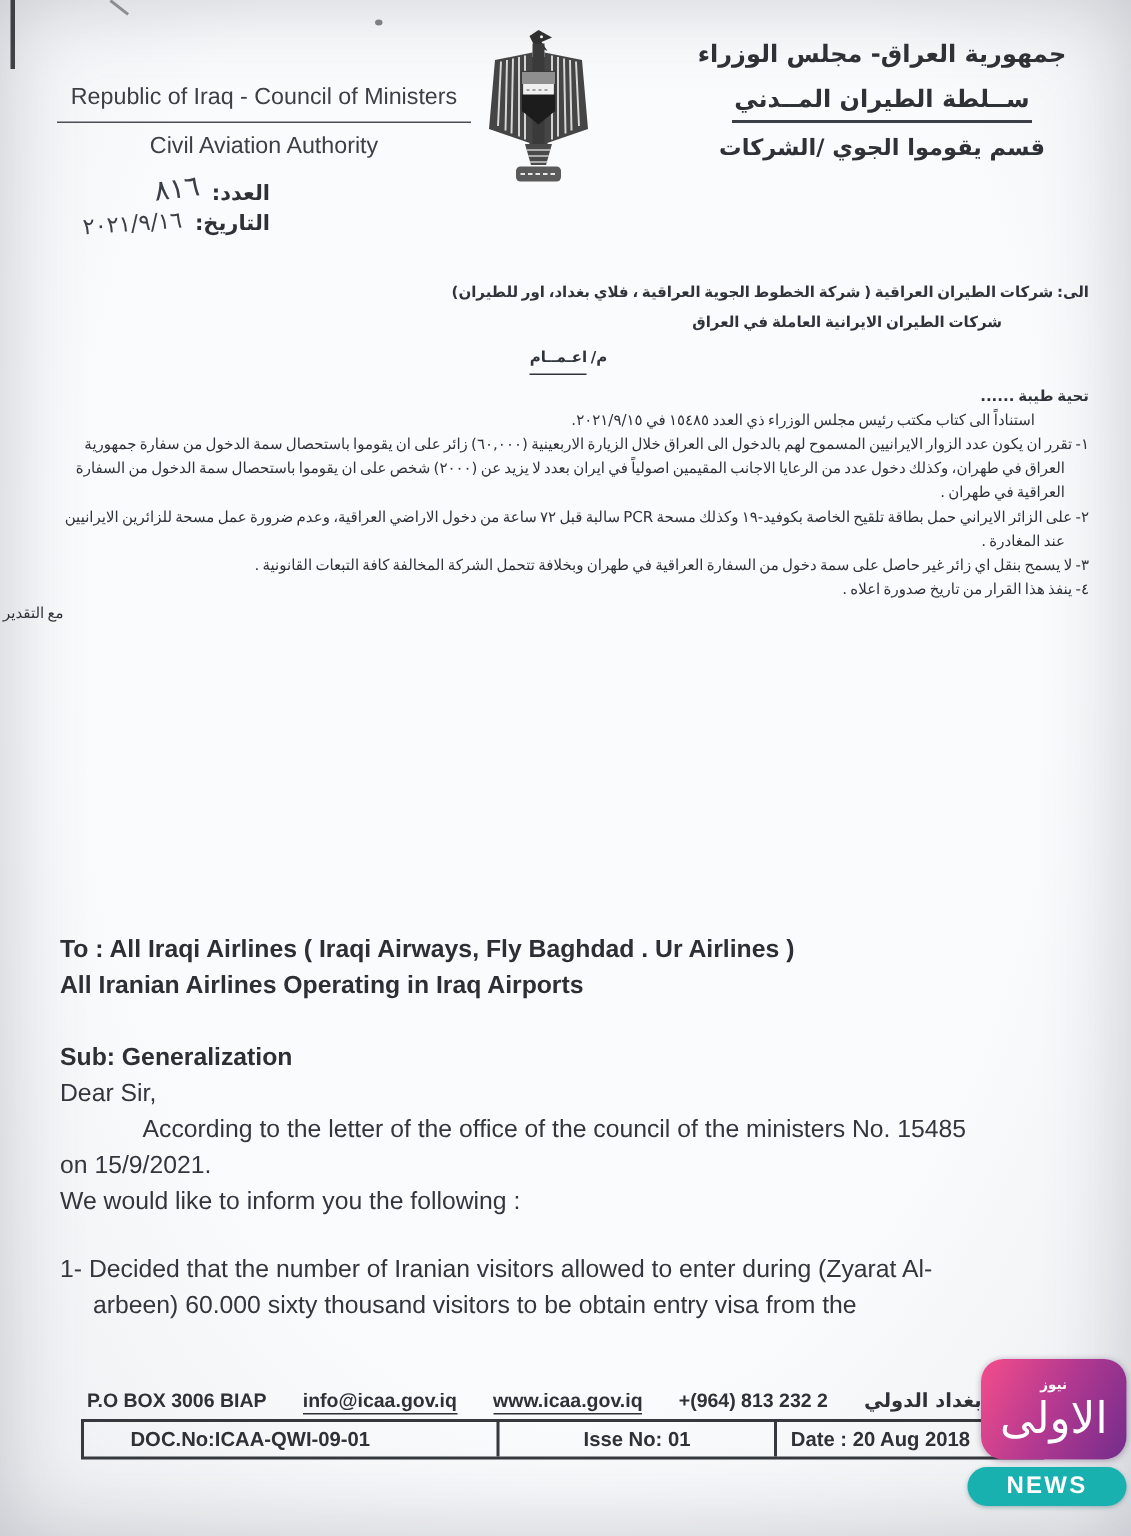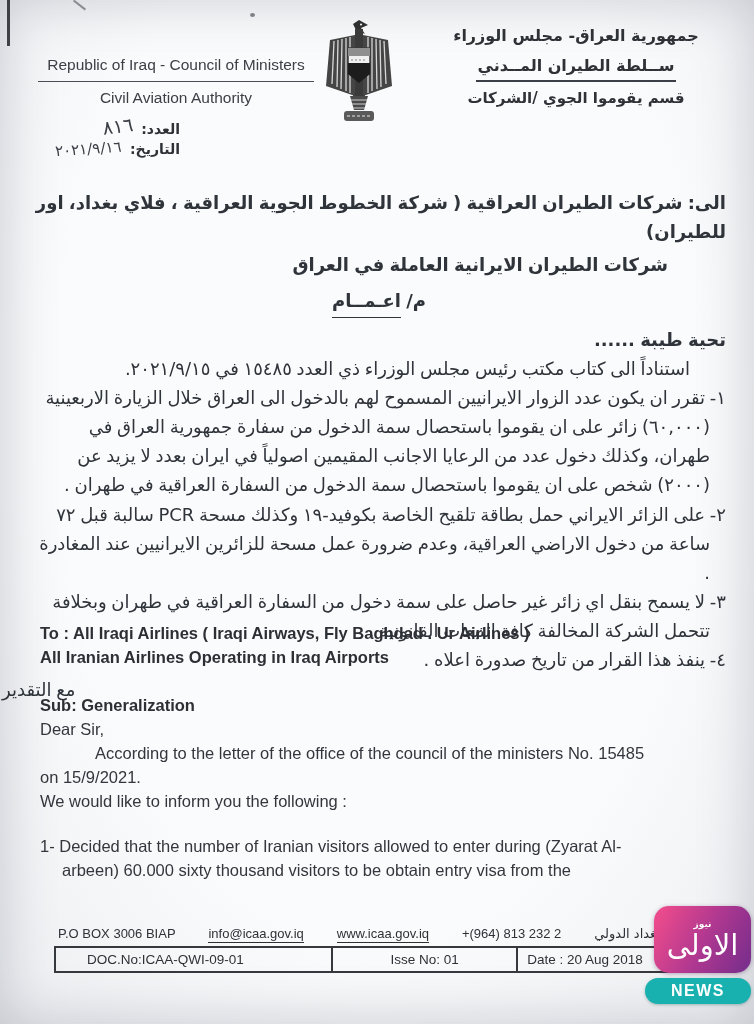--- a/index.html
+++ b/index.html
@@ -12,56 +12,56 @@
   }
   .ar { direction:rtl; font-family:"DejaVu Sans", sans-serif; }
   .en { font-family:"Liberation Sans", sans-serif; }
 
   
   .edge-mark { position:absolute; left:7px; top:0; width:3px; height:46px; background:#23242a; opacity:.85; }
   .pen-mark  { position:absolute; left:72px; top:4px; width:15px; height:2px; background:#8a8d92; transform:rotate(38deg); }
   .dot-mark  { position:absolute; left:250px; top:13px; width:5px; height:4px; background:#7d8085; border-radius:50%; }
 
   
-  .lh-ar { position:absolute; top:26px; right:32px; width:292px; text-align:center; font-weight:bold; font-size:16px; color:#2e3136; }
+  .lh-ar { position:absolute; top:26px; right:20px; width:292px; text-align:center; font-weight:bold; font-size:16px; color:#2e3136; }
   .lh-ar .l1 { margin-bottom:11px; }
   .lh-ar .l2 { display:inline-block; padding:0 2px 5px 2px; border-bottom:2px solid #3c3f45; margin-bottom:7px; }
   .lh-ar .l3 { font-size:15px; }
   .lh-en { position:absolute; top:56px; left:38px; width:276px; text-align:center; font-size:15.5px; color:#3c4046; }
   .lh-en .l1 { padding-bottom:7px; border-bottom:1.6px solid #4a4d53; margin-bottom:7px; }
   .emblem { position:absolute; top:18px; left:320px; }
 
   
   .numdate { position:absolute; top:118px; left:30px; width:150px; font-size:14px; color:#2e3136; }
   .numdate .row { display:flex; direction:rtl; align-items:center; gap:8px; justify-content:flex-start; }
   .numdate .lbl { font-weight:bold; white-space:nowrap; }
   .hand { font-size:19px; color:#3b3f46; transform:rotate(-7deg) translateY(-3px); display:inline-block; white-space:nowrap; }
   .hand.date { font-size:15px; transform:rotate(-4deg); }
 
   
-  .ar-body { position:absolute; top:188px; left:32px; right:28px; font-size:18px; line-height:1.62; color:#2f333a; word-spacing:-1px; }
+  .ar-body { position:absolute; top:188px; left:32px; right:28px; font-size:10px; line-height:1.62; color:#2f333a; word-spacing:-1px; }
   .ar-to1 { font-weight:bold; }
   .ar-to2 { font-weight:bold; padding-right:58px; margin-top:4px; }
   .ar-subject { text-align:center; font-weight:bold; margin-top:7px; }
   .ar-subject .uw { display:inline-block; border-bottom:1.7px solid #2f333a; padding-bottom:1px; }
   .ar-greeting { font-weight:bold; margin-top:7px; }
   .ar-intro1 { text-indent:36px; }
   .ar-item { padding-right:16px; text-indent:-16px; }
   .ar-closing { text-align:left; transform:translateX(-30px); }
 
   
   .en-body { position:absolute; top:622px; left:40px; width:664px; font-size:16.5px; line-height:1.45; color:#33363c; }
   .en-bold { font-weight:bold; color:#2c2f34; }
   .en-sub { margin-top:24px; }
   .en-p1a { text-indent:55px; }
   .en-item1a { margin-top:22px; }
   .en-item1b { padding-left:22px; }
 
   
-  .footer { position:absolute; top:926px; left:54px; width:642px; font-size:13px; font-weight:normal; color:#2e3136; }
+  .footer { position:absolute; top:926px; left:54px; width:642px; font-size:13px; font-weight:bold; color:#2e3136; }
   .contact { display:flex; align-items:baseline; justify-content:space-between; padding:0 4px 3px 4px; }
   .contact .u { border-bottom:1.4px solid #2e3136; padding-bottom:1px; }
   .contact .ar { font-size:13px; }
   .doc-table { display:flex; border:2px solid #35383d; height:27px; line-height:23px; font-size:13.5px; }
   .doc-table .cell { padding:0 9px; }
   .doc-table .c1 { flex:0 0 40%; border-right:2px solid #35383d;margin-left:22px; }
   .doc-table .c2 { flex:0 0 29%; border-right:2px solid #35383d; text-align:center; }
   .doc-table .c3 { flex:1; }
 
   

